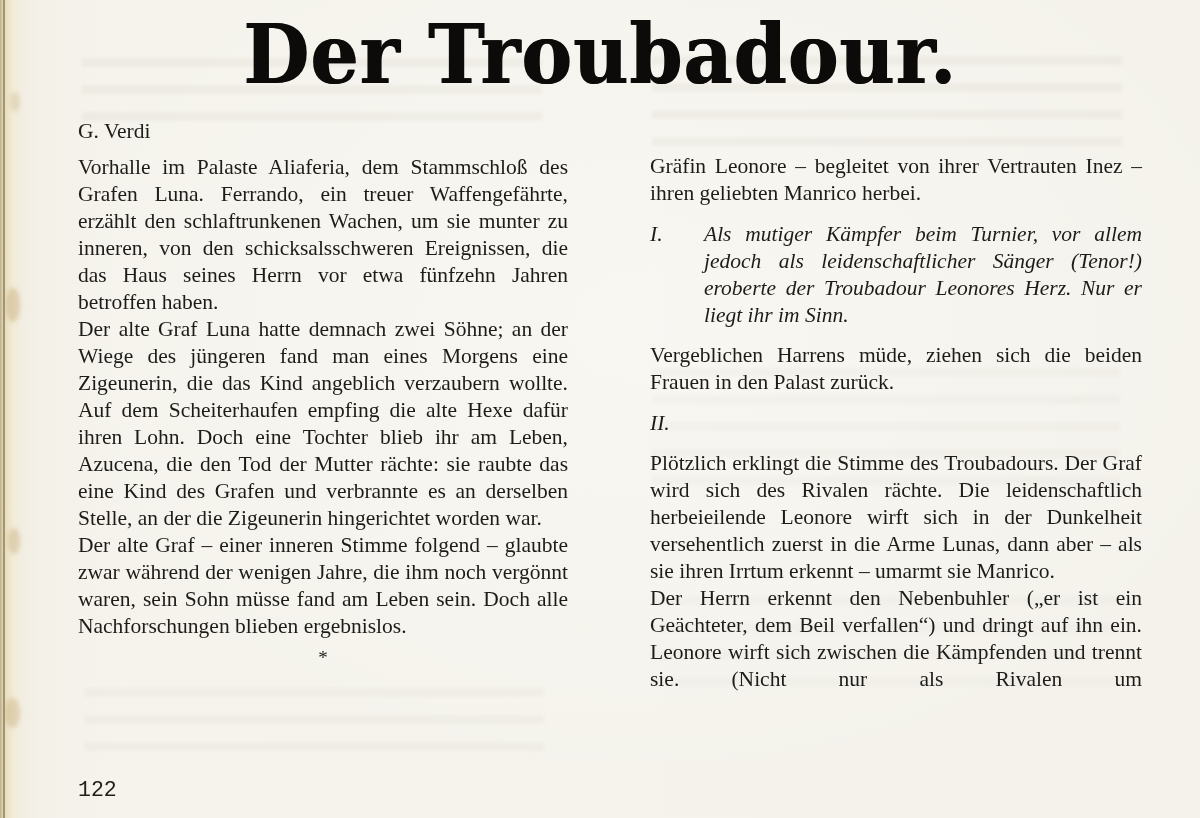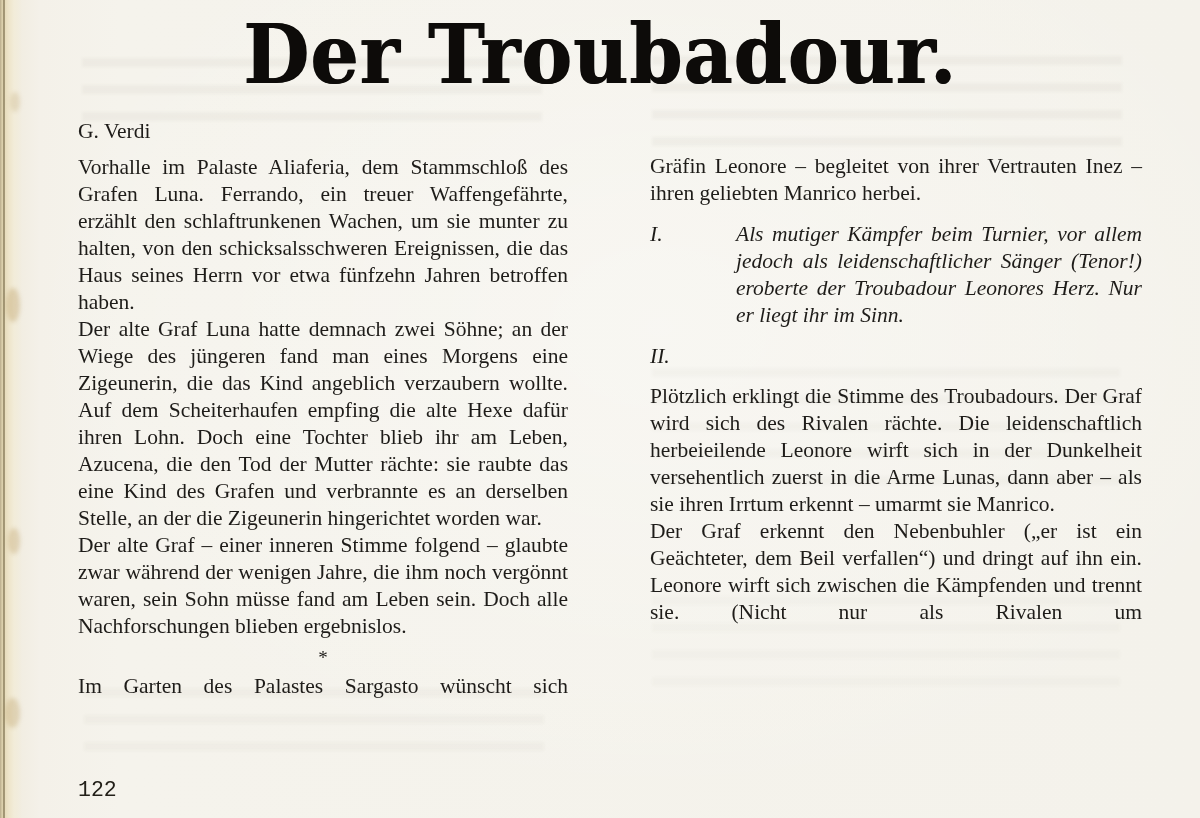--- a/index.html
+++ b/index.html
@@ -76,21 +76,21 @@
   .separator {
     text-align: center; font-size: 19px; line-height: 27px;
     margin: 4px 0 2px 0;
   }
 
   .numbered {
     display: flex; font-style: italic;
     margin: 14px 0 13px 0;
   }
   .numbered .numeral { width: 54px; flex: 0 0 54px; }
-  .numbered .numbered-text { flex: 1; text-align: justify; margin-left: 32px; }
+  .numbered .numbered-text { flex: 1; text-align: justify; }
 
   .pagenum {
     position: absolute; left: 78px; top: 778px;
     font-size: 21.5px; color: #232019; font-family: Liberation Mono, monospace;
   }
 </style>
 </head>
 <body>
 
 <div class="page">
@@ -106,41 +106,41 @@
   <div class="bleed bleed-c"></div>
   <div class="bleed bleed-d"></div>
   <div class="bleed bleed-e"></div>
 
   <h1 class="title">Der Troubadour.</h1>
 
   <div class="columns">
 
     <div class="col col-left">
       <div class="author">G. Verdi</div>
-      <p>Vorhalle im Palaste Aliaferia, dem Stammschloß des Grafen Luna. Ferrando, ein treuer Waffengefährte, erzählt den schlaftrunkenen Wachen, um sie munter zu halten, von den schicksalsschweren Ereignissen, die das Haus seines Herrn vor etwa fünfzehn Jahren betroffen haben.</p>
+      <p>Vorhalle im Palaste Aliaferia, dem Stammschloß des Grafen Luna. Ferrando, ein treuer Waffengefährte, erzählt den schlaftrunkenen Wachen, um sie munter zu inneren, von den schicksalsschweren Ereignissen, die das Haus seines Herrn vor etwa fünfzehn Jahren betroffen haben.</p>
       <p>Der alte Graf Luna hatte demnach zwei Söhne; an der Wiege des jüngeren fand man eines Morgens eine Zigeunerin, die das Kind angeblich verzaubern wollte. Auf dem Scheiterhaufen empfing die alte Hexe dafür ihren Lohn. Doch eine Tochter blieb ihr am Leben, Azucena, die den Tod der Mutter rächte: sie raubte das eine Kind des Grafen und verbrannte es an derselben Stelle, an der die Zigeunerin hingerichtet worden war.</p>
       <p>Der alte Graf – einer inneren Stimme folgend – glaubte zwar während der wenigen Jahre, die ihm noch vergönnt waren, sein Sohn müsse fand am Leben sein. Doch alle Nachforschungen blieben ergebnislos.</p>
       <div class="separator">*</div>
-      <p class="force-last">Im Garten des Palastes Sargasto wünscht sich</p>
     </div>
 
     <div class="col col-right">
       <p>Gräfin Leonore – begleitet von ihrer Vertrauten Inez – ihren geliebten Manrico herbei.</p>
 
       <div class="numbered">
         <span class="numeral">I.</span>
         <span class="numbered-text">Als mutiger Kämpfer beim Turnier, vor allem jedoch als leidenschaftlicher Sänger (Tenor!) eroberte der Troubadour Leonores Herz. Nur er liegt ihr im Sinn.</span>
       </div>
 
+      <p>Vergeblichen Harrens müde, ziehen sich die beiden Frauen in den Palast zurück.</p>
 
       <div class="numbered">
         <span class="numeral">II.</span>
       </div>
 
       <p>Plötzlich erklingt die Stimme des Troubadours. Der Graf wird sich des Rivalen rächte. Die leidenschaftlich herbeieilende Leonore wirft sich in der Dunkelheit versehentlich zuerst in die Arme Lunas, dann aber – als sie ihren Irrtum erkennt – umarmt sie Manrico.</p>
-      <p class="force-last">Der Graf erkennt den Nebenbuhler („er ist ein Geächteter, dem Beil verfallen“) und dringt auf ihn ein. Leonore wirft sich zwischen die Kämpfenden und trennt sie. (Nicht nur als Rivalen um</p>
+      <p class="force-last">Der Herrn erkennt den Nebenbuhler („er ist ein Geächteter, dem Beil verfallen“) und dringt auf ihn ein. Leonore wirft sich zwischen die Kämpfenden und trennt sie. (Nicht nur als Rivalen um</p>
     </div>
 
   </div>
 
   <div class="pagenum">122</div>
 
 </div>
 
 </body></html>

